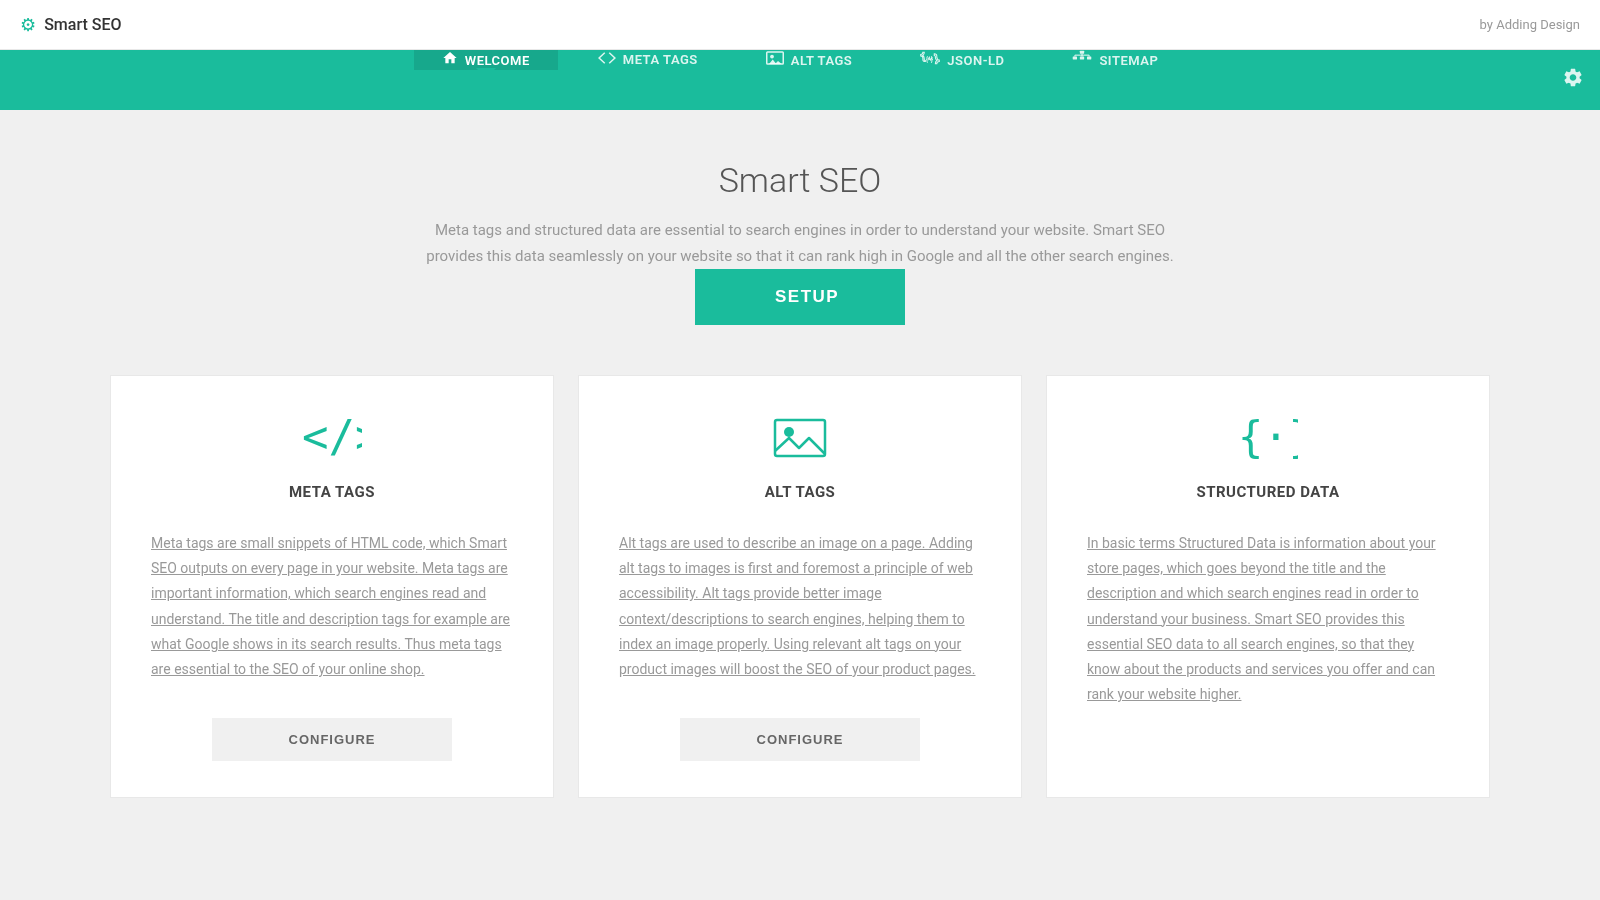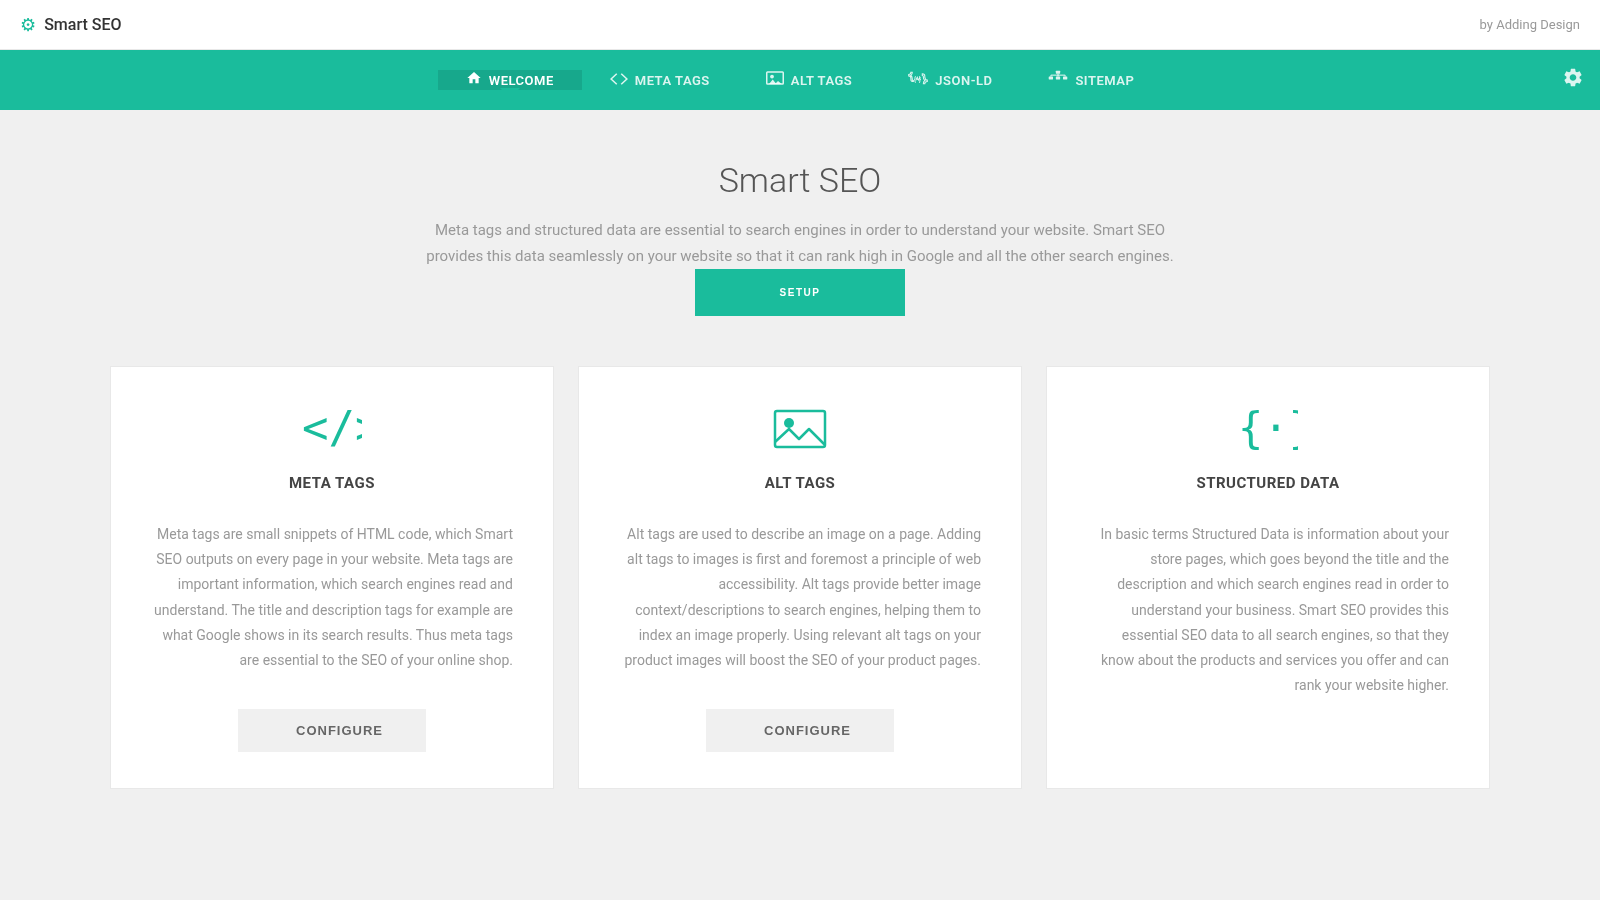--- a/index.html
+++ b/index.html
@@ -43,21 +43,22 @@
     .nav-bar {
       background: #1abc9c;
       height: 60px;
       display: flex;
       align-items: stretch;
       justify-content: center;
       position: relative;
     }
     .nav-items {
       display: flex;
-      align-items: center;
+      align-items: flex-start;
+      gap: 12px;
     }
     .nav-item {
       display: flex;
       align-items: center;
       gap: 7px;
       padding: 0 28px;
       cursor: pointer;
       color: rgba(255,255,255,0.85);
       font-size: 13px;
       font-weight: 600;
@@ -111,21 +112,21 @@
       color: #999;
       text-align: center;
       max-width: 780px;
       line-height: 1.7;
     }
     .setup-btn {
       background: #1abc9c;
       color: #fff;
       border: none;
       padding: 18px 80px;
-      font-size: 10px;
+      font-size: 17px;
       font-weight: 700;
       letter-spacing: 1.5px;
       text-transform: uppercase;
       cursor: pointer;
       margin-bottom: 50px;
       width: 210px;
       text-align: center;
     }
 
     
@@ -154,36 +155,37 @@
       font-size: 15px;
       font-weight: 700;
       color: #444;
       letter-spacing: 0.5px;
       text-transform: uppercase;
       margin-bottom: 30px;
     }
     .card-desc {
       font-size: 14px;
       color: #999;
-      text-align: right;
+      text-align: left;
       line-height: 1.8;
       flex: 1;
       margin-bottom: 36px;
+      text-decoration: underline;
     }
     .card-btn {
       background: #f0f0f0;
       border: none;
       color: #666;
       font-size: 13px;
       font-weight: 700;
       letter-spacing: 1px;
       text-transform: uppercase;
       padding: 14px 58px;
       cursor: pointer;
-      width: 188px;
+      width: 240px;
     }
   </style>
 </head>
 <body>
 
 <div class="top-bar">
   <div class="top-bar-left">
     <span class="top-bar-logo-icon">⚙</span>
     <span class="top-bar-title">Smart SEO</span>
   </div>

